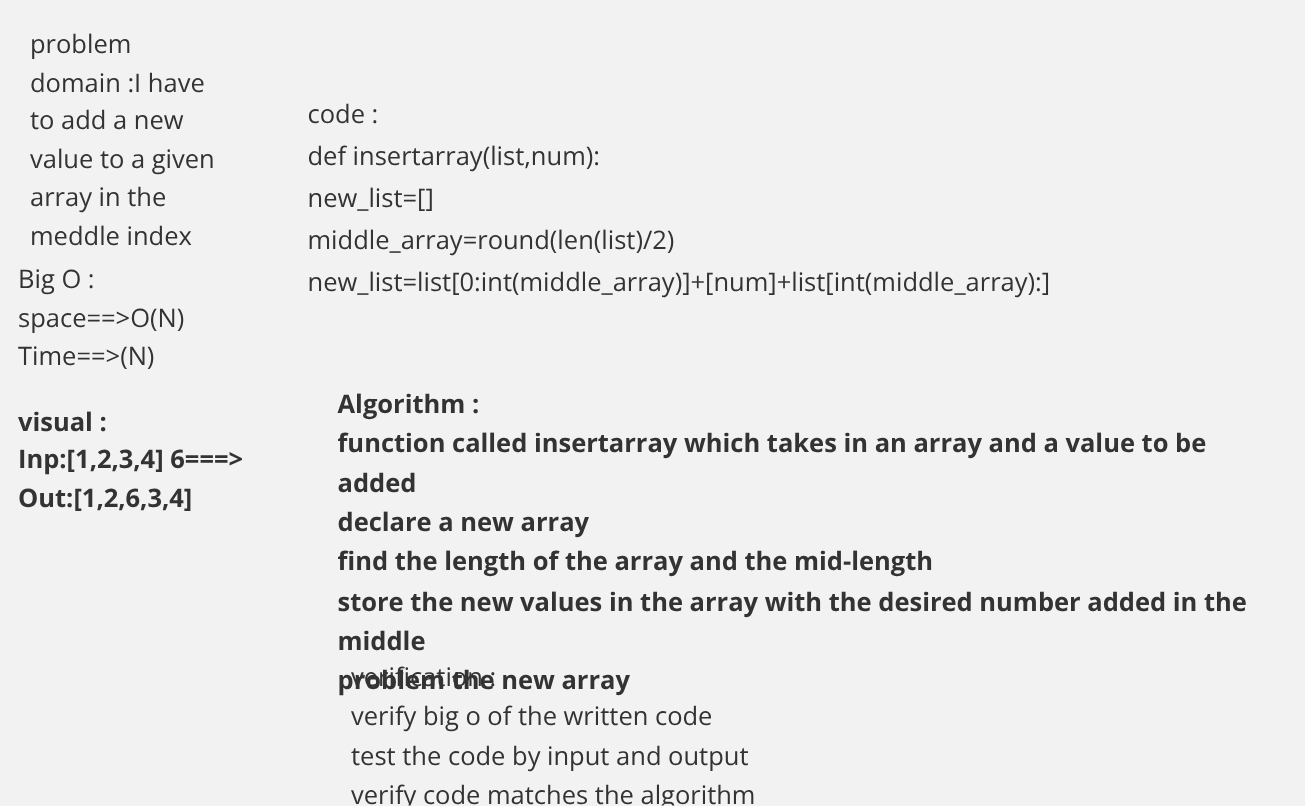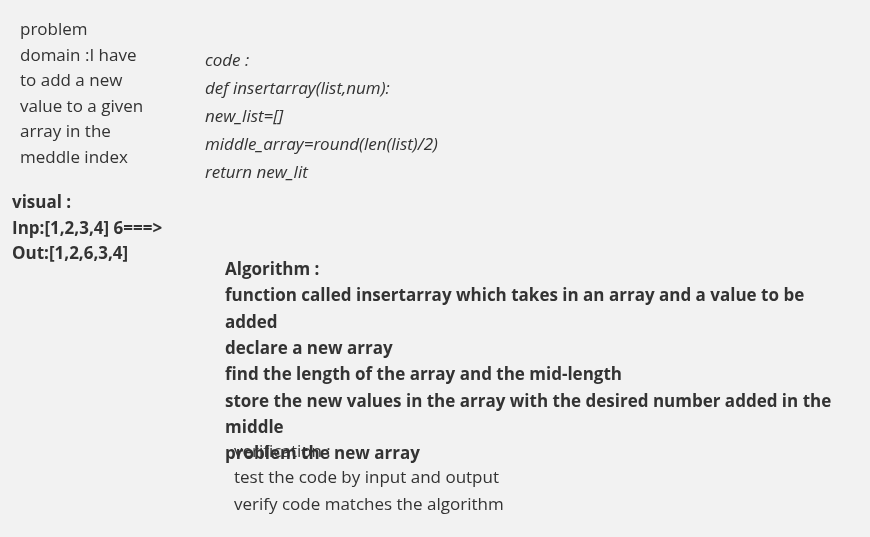--- a/index.html
+++ b/index.html
@@ -18,38 +18,37 @@
       overflow: hidden;
     }
     .left-col {
       position: absolute;
       left: 12px;
       top: 16px;
       width: 165px;
     }
     .problem-block {
       line-height: 1.5;
-      margin-bottom: 20px;
+      margin-bottom: 4px;
       margin-left: 8px;
     }
     .bigo-block {
       line-height: 1.5;
       margin-bottom: 18px;
     }
     .visual-block {
       line-height: 1.5;
       font-weight: bold;
     }
     .code-block {
       position: absolute;
       left: 205px;
-      top: 46px;
+      top: 62px;
       width: 640px;
       line-height: 1.65;
-      font-style: italic;
     }
     .algo-block {
       position: absolute;
       left: 225px;
       top: 256px;
       width: 620px;
       line-height: 1.55;
       font-weight: bold;
     }
     .verif-block {
@@ -65,41 +64,47 @@
 
 <div class="left-col">
   <div class="problem-block">
     <div>problem</div>
     <div>domain :I have</div>
     <div>to add a new</div>
     <div>value to a given</div>
     <div>array in the</div>
     <div>meddle index</div>
   </div>
+  <div class="bigo-block">
+    <div>Big O :</div>
+    <div>space==&gt;O(N)</div>
+    <div>Time==&gt;(N)</div>
+  </div>
   <div class="visual-block">
     <div>visual :</div>
     <div>Inp:[1,2,3,4] 6===&gt;</div>
     <div>Out:[1,2,6,3,4]</div>
   </div>
 </div>
 
 <div class="code-block">
   <div>code :</div>
   <div>def insertarray(list,num):</div>
   <div>new_list=[]</div>
   <div>middle_array=round(len(list)/2)</div>
-  <div>return new_lit</div>
+  <div>new_list=list[0:int(middle_array)]+[num]+list[int(middle_array):]</div>
 </div>
 
 <div class="algo-block">
   <div>Algorithm :</div>
   <div>function called insertarray which takes in an array and a value to be added</div>
   <div>declare a new array</div>
   <div>find the length of the array and the mid-length</div>
   <div>store the new values in the array with the desired number added in the middle</div>
   <div>problem the new array</div>
 </div>
 
 <div class="verif-block">
   <div>verification :</div>
+  <div>verify big o of the written code</div>
   <div>test the code by input and output</div>
   <div>verify code matches the algorithm</div>
 </div>
 
 </body></html>

